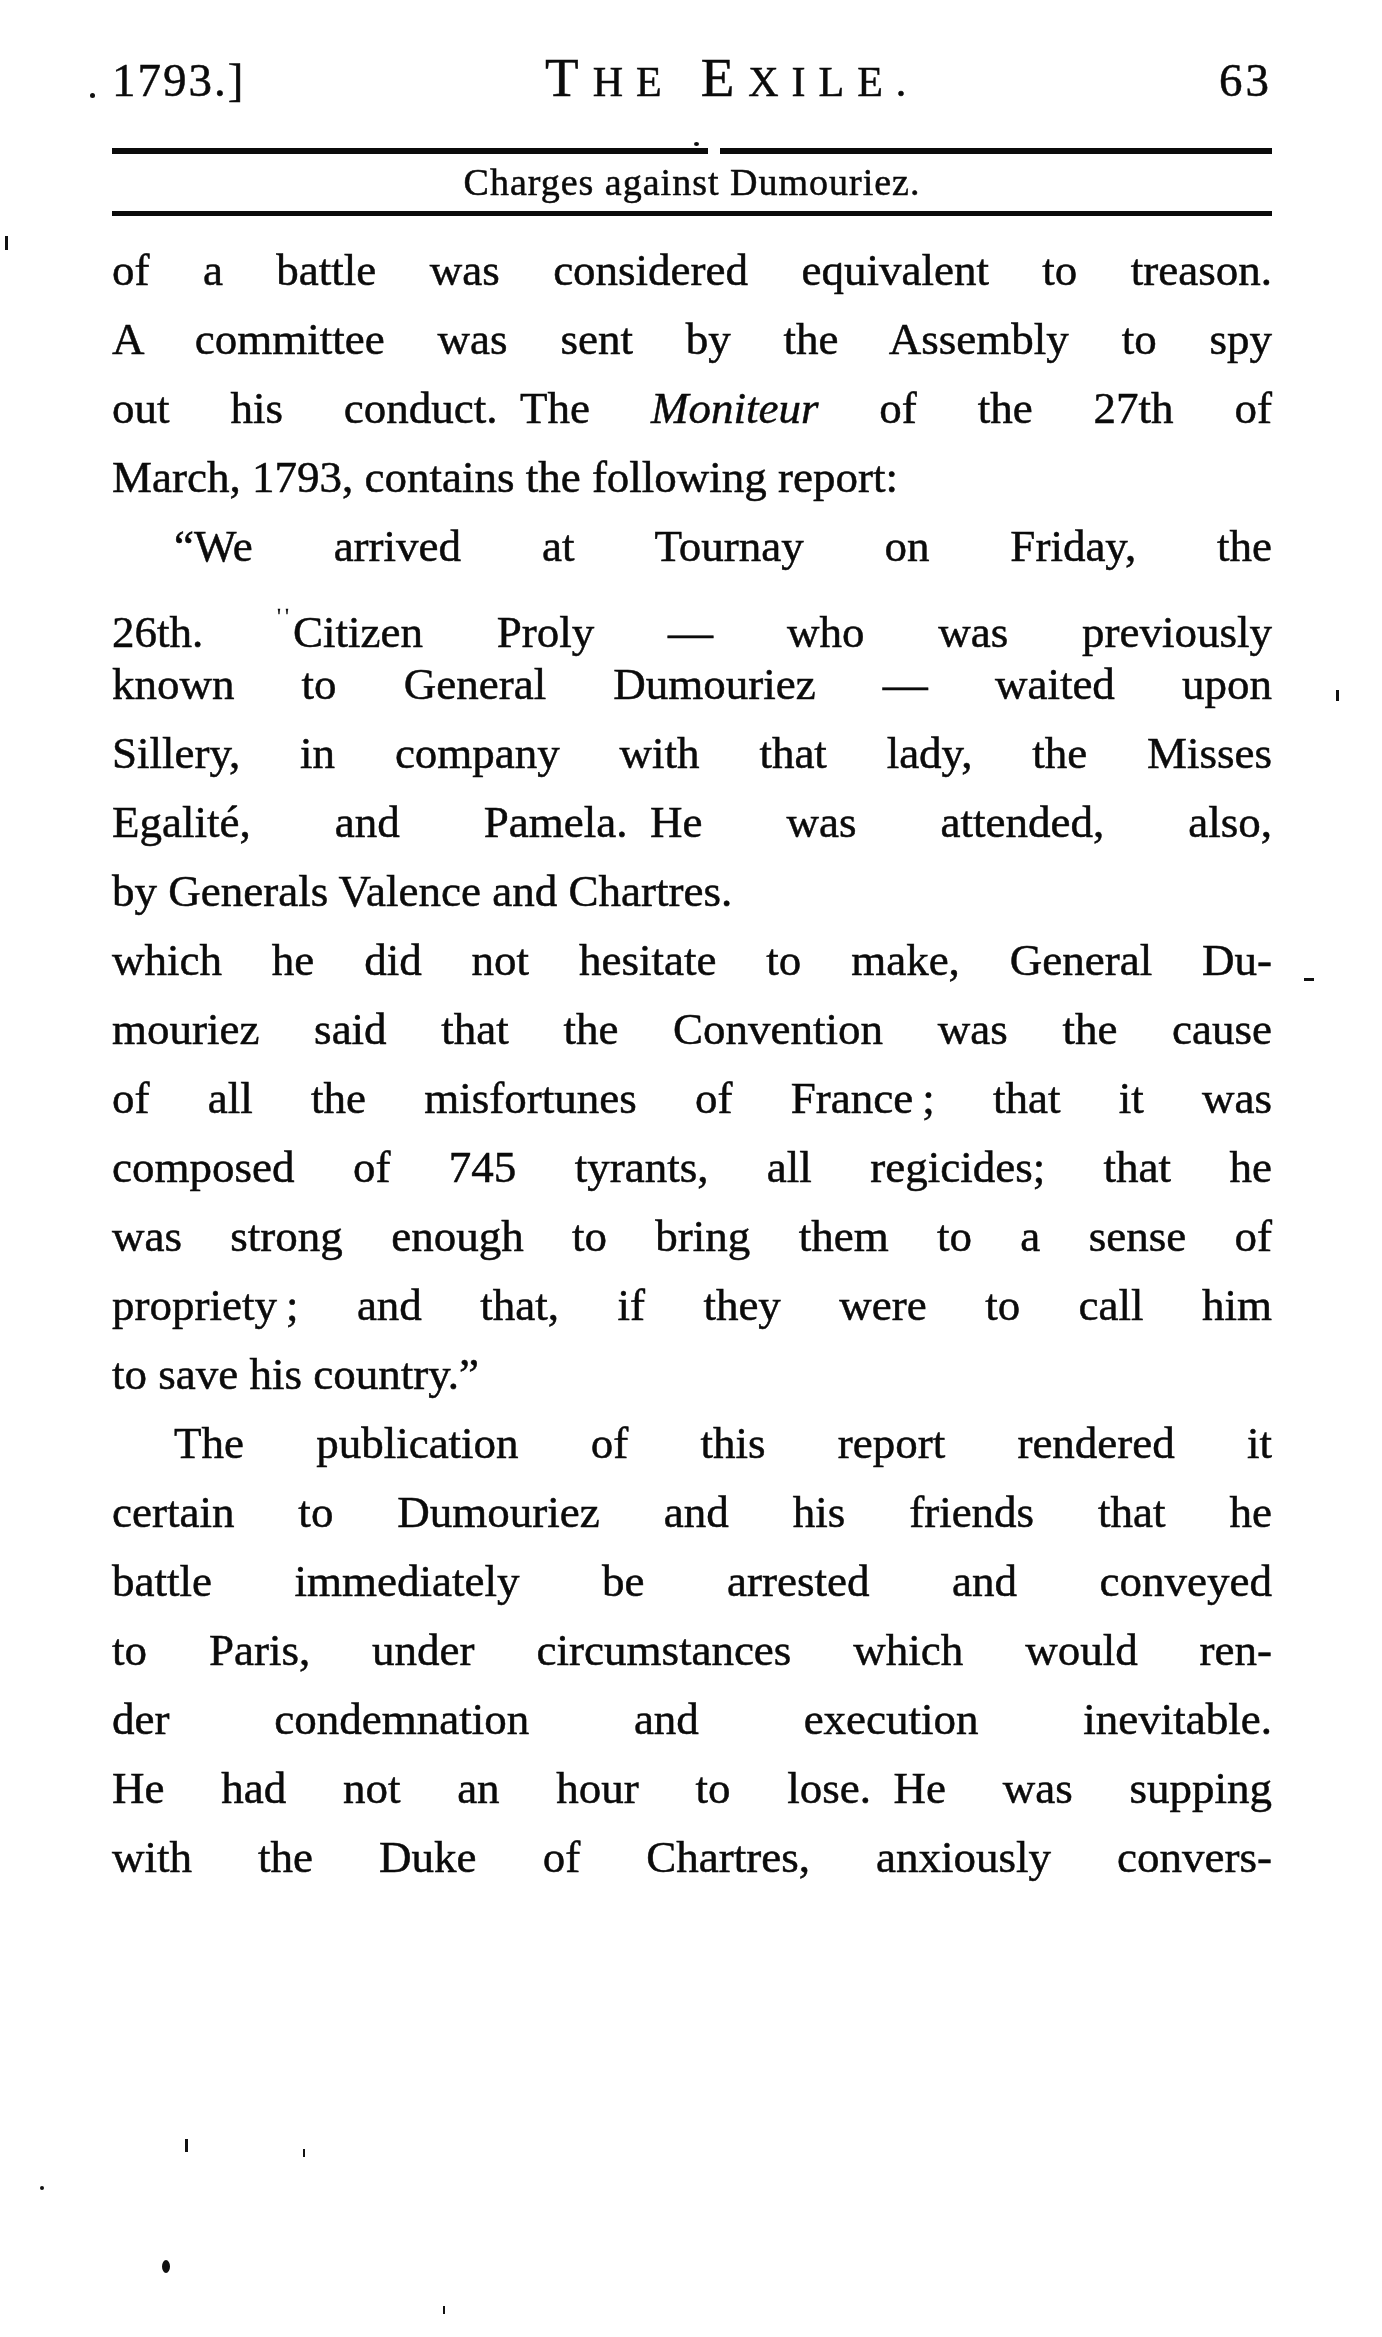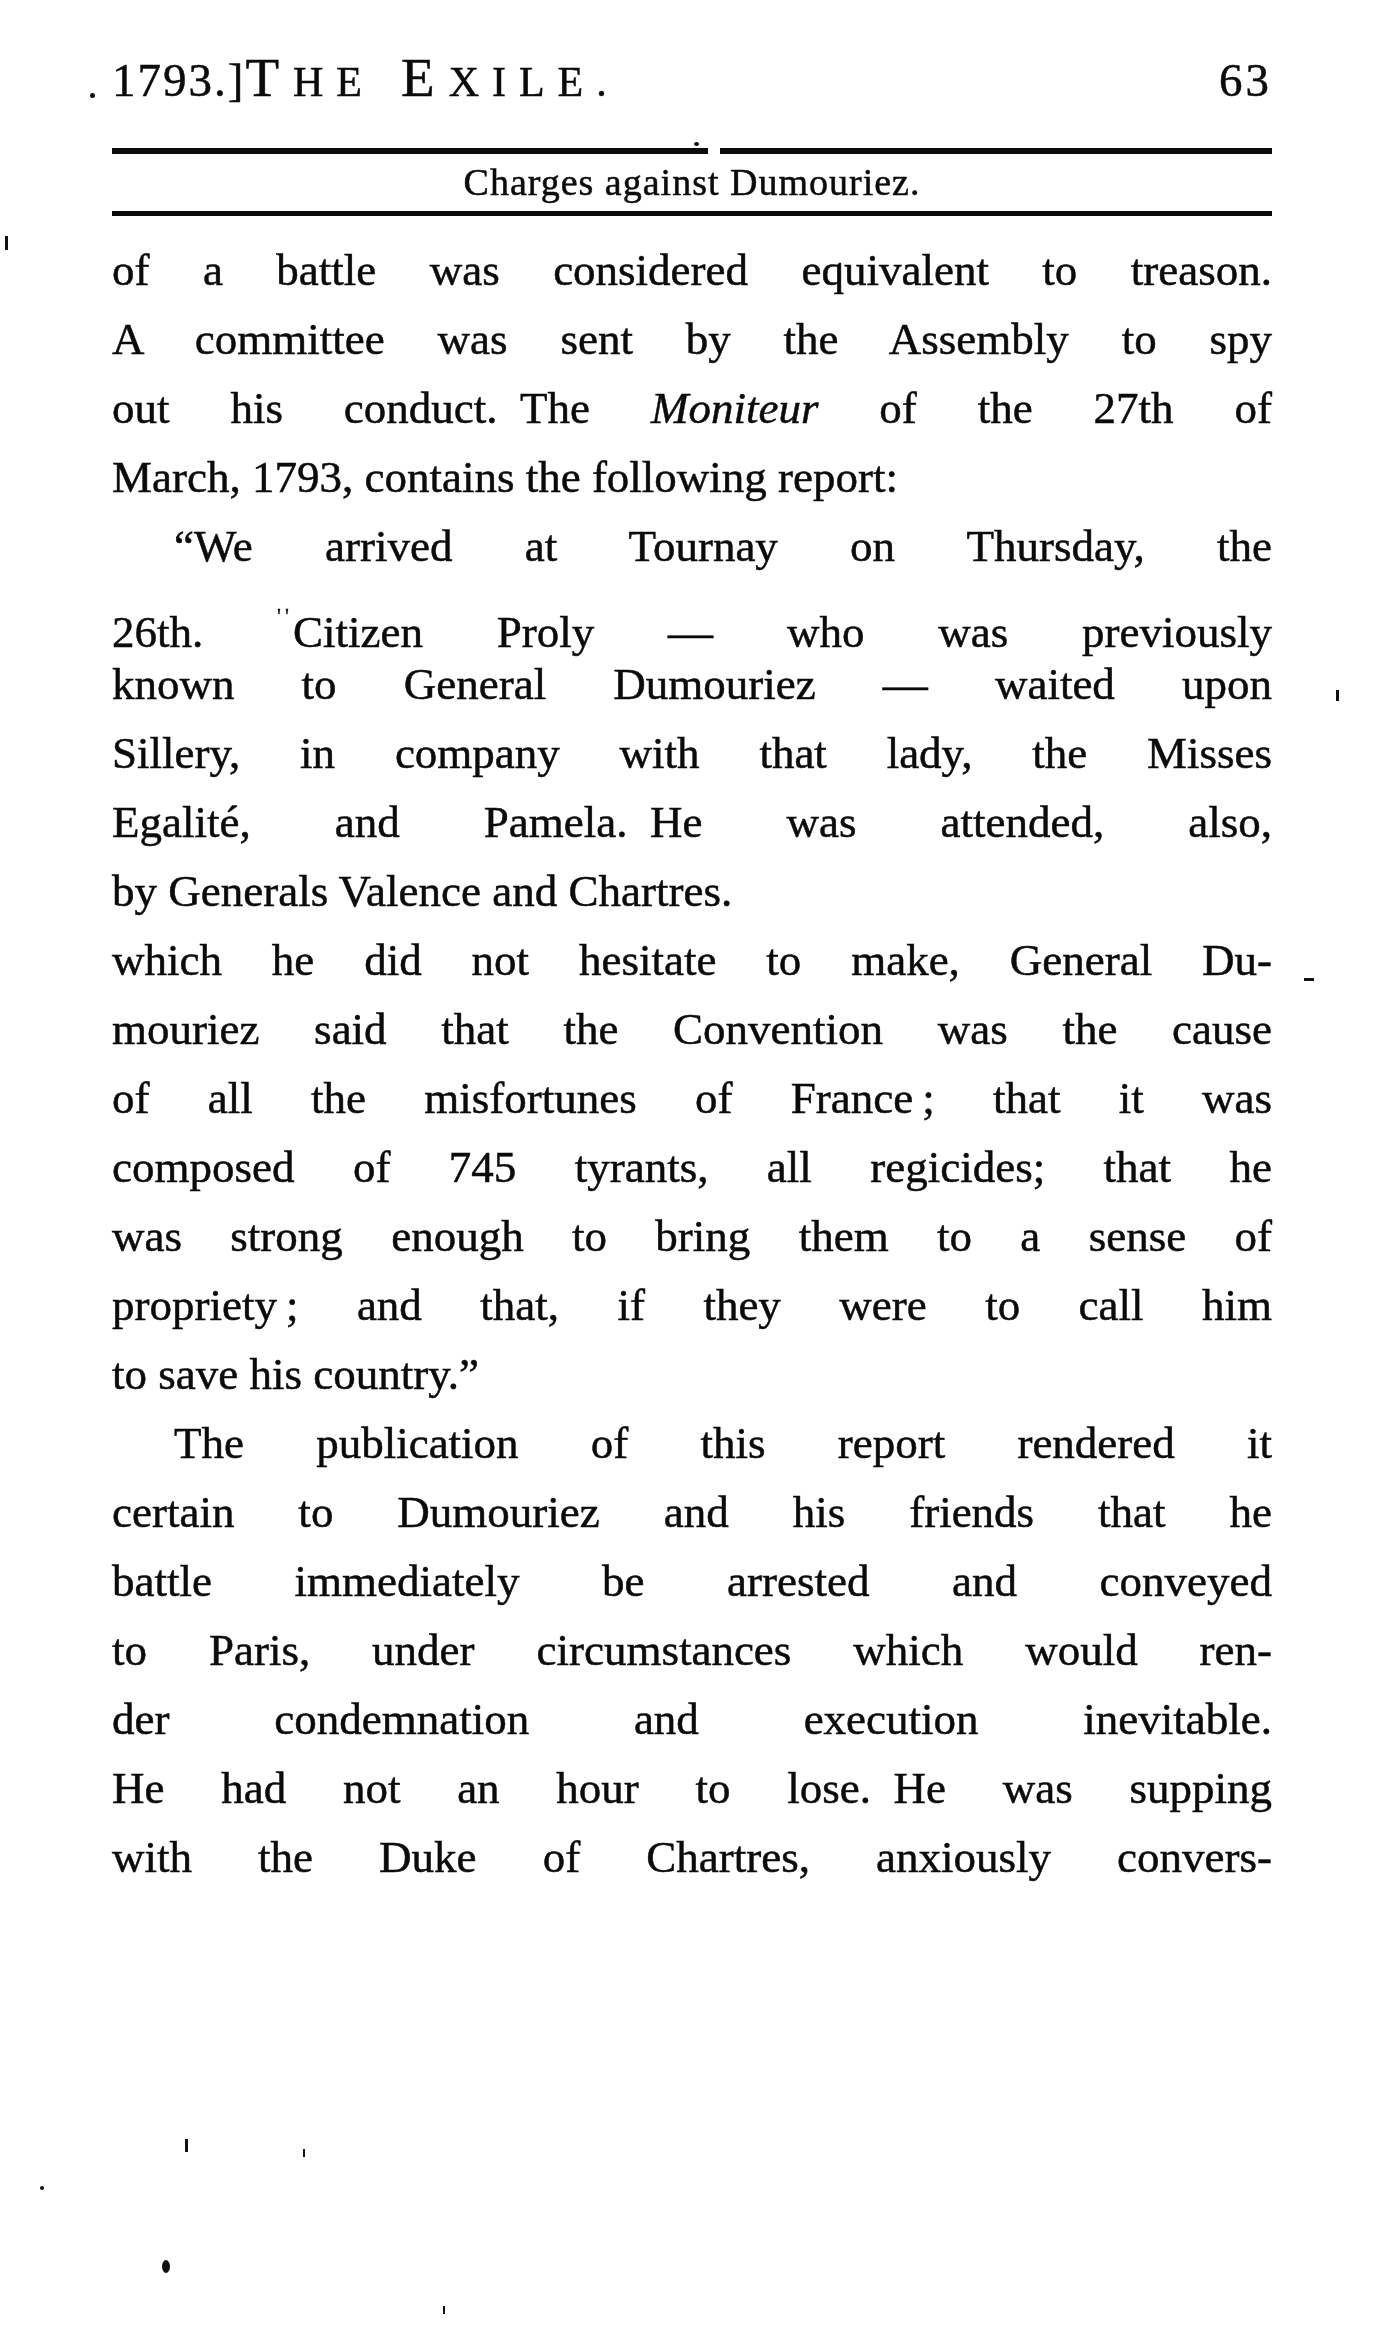--- a/index.html
+++ b/index.html
@@ -11,21 +11,21 @@
     font-family:"Liberation Serif","DejaVu Serif",serif;
     color:#0b0b0b;
     -webkit-text-stroke:0.5px currentColor;
   }
   
   .hdr{
     position:absolute;top:46px;left:112px;width:1160px;
     display:flex;align-items:baseline;
   }
   .hdr-year{font-size:47px;letter-spacing:2px;white-space:nowrap;}
-  .hdr-title{flex:1;text-align:left;white-space:nowrap;}
+  .hdr-title{flex:1;text-align:center;white-space:nowrap;}
   .tl-big{font-size:55px;letter-spacing:14px;}
   .tl-sm{font-size:42px;letter-spacing:13px;}
   .tl-word-gap{display:inline-block;width:26px;}
   .hdr-num{font-size:47px;letter-spacing:3px;}
   
   .rule{position:absolute;left:112px;width:1160px;background:#0b0b0b;}
   .rule1{top:148px;height:6px;}
   .rule2{top:211px;height:5px;}
   .rule .notch{position:absolute;left:596px;top:0;width:12px;height:6px;background:#ffffff;}
   .rule .ruledot{position:absolute;left:582px;top:-6px;width:5px;height:4px;background:#0b0b0b;border-radius:50%;}
@@ -72,21 +72,21 @@
 
   <div class="caption">Charges against Dumouriez.</div>
 
   <div class="rule rule2"></div>
 
   <main class="body-col">
       <div class="line"><span>of a battle was considered equivalent to treason.</span></div>
       <div class="line"><span>A committee was sent by the Assembly to spy</span></div>
       <div class="line"><span>out his conduct. The </span><span class="i">Moniteur</span><span> of the 27th of</span></div>
       <div class="line end"><span>March, 1793, contains the following report:</span></div>
-      <div class="line indent"><span>“We arrived at Tournay on Thursday, the</span></div>
+      <div class="line indent"><span>“We arrived at Tournay on Friday, the</span></div>
       <div class="line"><span>26th. </span><span class="marks">''</span><span>Citizen Proly — who was previously</span></div>
       <div class="line"><span>known to General Dumouriez — waited upon</span></div>
       <div class="line"><span>Sillery, in company with that lady, the Misses</span></div>
       <div class="line"><span>Egalité, and Pamela. He was attended, also,</span></div>
       <div class="line end"><span>by Generals Valence and Chartres.</span></div>
       <div class="line"><span>which he did not hesitate to make, General Du-</span></div>
       <div class="line"><span>mouriez said that the Convention was the cause</span></div>
       <div class="line"><span>of all the misfortunes of France ; that it was</span></div>
       <div class="line"><span>composed of 745 tyrants, all regicides; that he</span></div>
       <div class="line"><span>was strong enough to bring them to a sense of</span></div>

